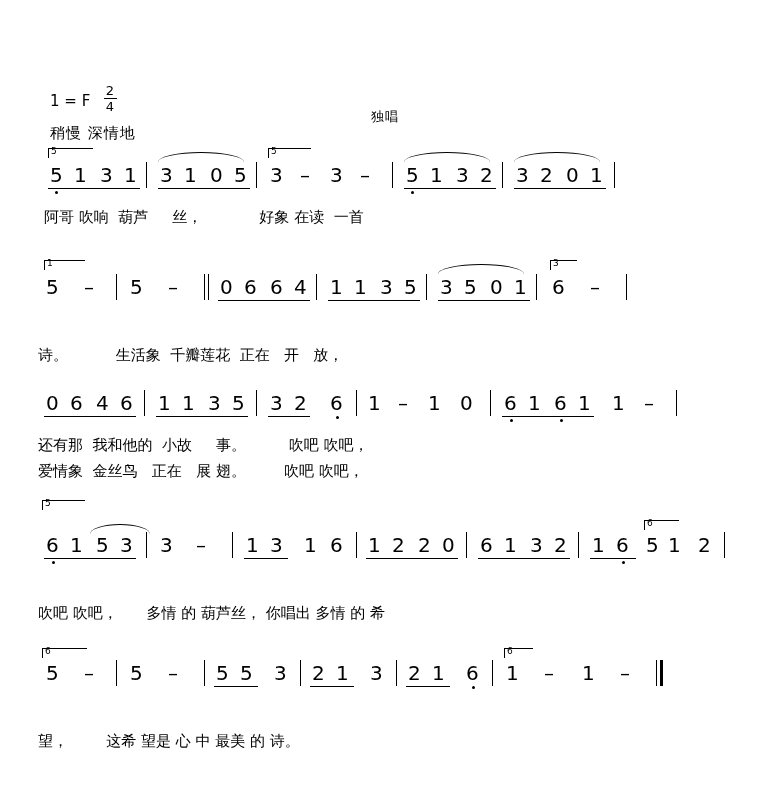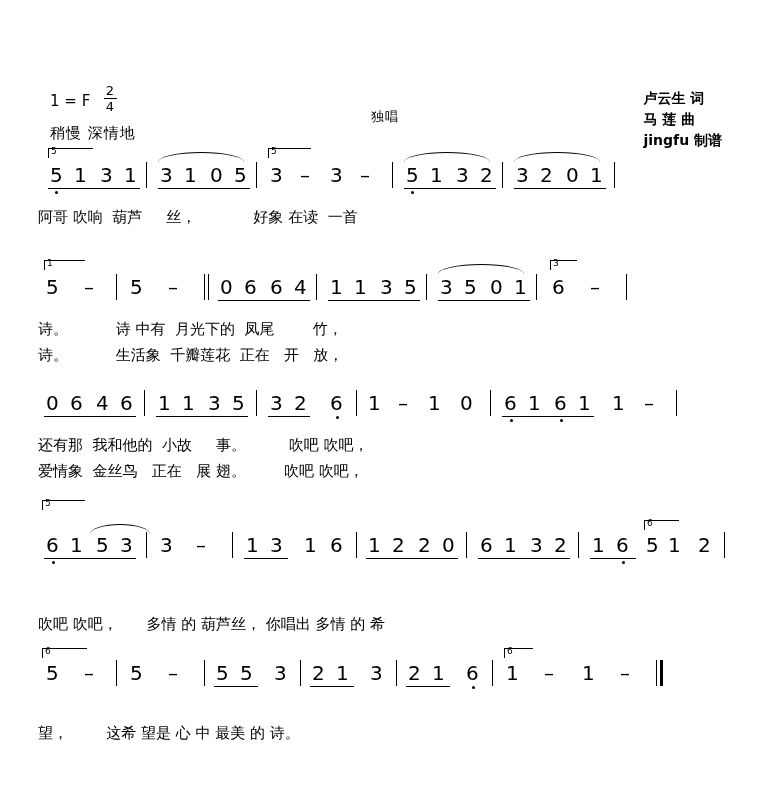--- a/index.html
+++ b/index.html
@@ -182,25 +182,20 @@
 <div class="sheet">
 
   <div class="subtitle">独唱</div>
   <div class="key-sig">1 = F</div>
   <div class="meter">
     <span class="num">2</span>
     <span class="bar"></span>
     <span class="den">4</span>
   </div>
   <div class="tempo">稍慢 深情地</div>
-  <div class="credits">
-    <div>卢云生 词</div>
-    <div>马 莲 曲</div>
-    <div>jingfu 制谱</div>
-  </div>
 
   <div class="system" style="top:160px;">
     <div class="staffline">
 
       <div class="bracket" style="left:48px; top:-12px; width:44px;">
         <span class="bnum">5</span>
       </div>
       <div class="note" style="left:50px; top:5px;">5</div>
       <div class="note" style="left:74px; top:5px;">1</div>
       <div class="note" style="left:100px; top:5px;">3</div>
@@ -236,21 +231,21 @@
       <div class="barline" style="left:502px; top:2px;"></div>
 
       <div class="note" style="left:516px; top:5px;">3</div>
       <div class="note" style="left:540px; top:5px;">2</div>
       <div class="note" style="left:566px; top:5px;">0</div>
       <div class="note" style="left:590px; top:5px;">1</div>
       <div class="beam" style="left:514px; top:28px; width:92px;"></div>
       <div class="slur" style="left:514px; top:-8px; width:86px;"></div>
       <div class="barline" style="left:614px; top:2px;"></div>
     </div>
-    <div class="lyric" style="left:38px; top:48px;">阿哥 吹响  葫芦     丝，            好象 在读  一首</div>
+    <div class="lyric" style="left:44px; top:48px;">阿哥 吹响  葫芦     丝，            好象 在读  一首</div>
   </div>
 
   <div class="system" style="top:272px;">
     <div class="staffline">
       <div class="bracket" style="left:44px; top:-12px; width:40px;">
         <span class="bnum">1</span>
       </div>
       <div class="note" style="left:46px; top:5px;">5</div>
       <div class="note dashn" style="left:84px; top:5px;">–</div>
       <div class="barline" style="left:116px; top:2px;"></div>
@@ -282,21 +277,20 @@
       <div class="slur" style="left:438px; top:-8px; width:86px;"></div>
       <div class="barline" style="left:536px; top:2px;"></div>
 
       <div class="bracket" style="left:550px; top:-12px; width:26px;">
         <span class="bnum">3</span>
       </div>
       <div class="note" style="left:552px; top:5px;">6</div>
       <div class="note dashn" style="left:590px; top:5px;">–</div>
       <div class="barline" style="left:626px; top:2px;"></div>
     </div>
-    <div class="lyric" style="left:38px; top:48px;">诗。          诗 中有  月光下的  凤尾        竹，</div>
     <div class="lyric" style="left:38px; top:74px;">诗。          生活象  千瓣莲花  正在   开   放，</div>
   </div>
 
   <div class="system" style="top:388px;">
     <div class="staffline">
       <div class="note" style="left:46px; top:5px;">0</div>
       <div class="note" style="left:70px; top:5px;">6</div>
       <div class="note" style="left:96px; top:5px;">4</div>
       <div class="note" style="left:120px; top:5px;">6</div>
       <div class="beam" style="left:44px; top:28px; width:92px;"></div>
@@ -381,21 +375,21 @@
       <div class="dot-below" style="left:622px; top:49px;"></div>
       <div class="bracket" style="left:644px; top:8px; width:34px;">
         <span class="bnum">6</span>
       </div>
       <div class="note" style="left:646px; top:23px;">5</div>
       <div class="note" style="left:668px; top:23px;">1</div>
       <div class="beam" style="left:590px; top:46px; width:46px;"></div>
       <div class="note" style="left:698px; top:23px;">2</div>
       <div class="barline" style="left:724px; top:20px;"></div>
     </div>
-    <div class="lyric" style="left:38px; top:103px;text-align:right;">吹吧 吹吧，      多情 的 葫芦丝， 你唱出 多情 的 希</div>
+    <div class="lyric" style="left:38px; top:92px;text-align:right;">吹吧 吹吧，      多情 的 葫芦丝， 你唱出 多情 的 希</div>
   </div>
 
   <div class="system" style="top:636px;">
     <div class="staffline">
       <div class="bracket" style="left:42px; top:12px; width:44px;">
         <span class="bnum">6</span>
       </div>
       <div class="note" style="left:46px; top:27px;">5</div>
       <div class="note dashn" style="left:84px; top:27px;">–</div>
       <div class="barline" style="left:116px; top:24px;"></div>
@@ -428,16 +422,16 @@
       </div>
       <div class="note" style="left:506px; top:27px;">1</div>
       <div class="note dashn" style="left:544px; top:27px;">–</div>
       <div class="note" style="left:582px; top:27px;">1</div>
       <div class="note dashn" style="left:620px; top:27px;">–</div>
       <div class="endbar" style="left:656px; top:24px; width:8px;">
         <span class="thin"></span>
         <span class="thick"></span>
       </div>
     </div>
-    <div class="lyric" style="left:38px; top:88px;">望，        这希 望是 心 中 最美 的 诗。</div>
+    <div class="lyric" style="left:38px; top:96px;">望，        这希 望是 心 中 最美 的 诗。</div>
   </div>
 
 </div>
 
 </body></html>

